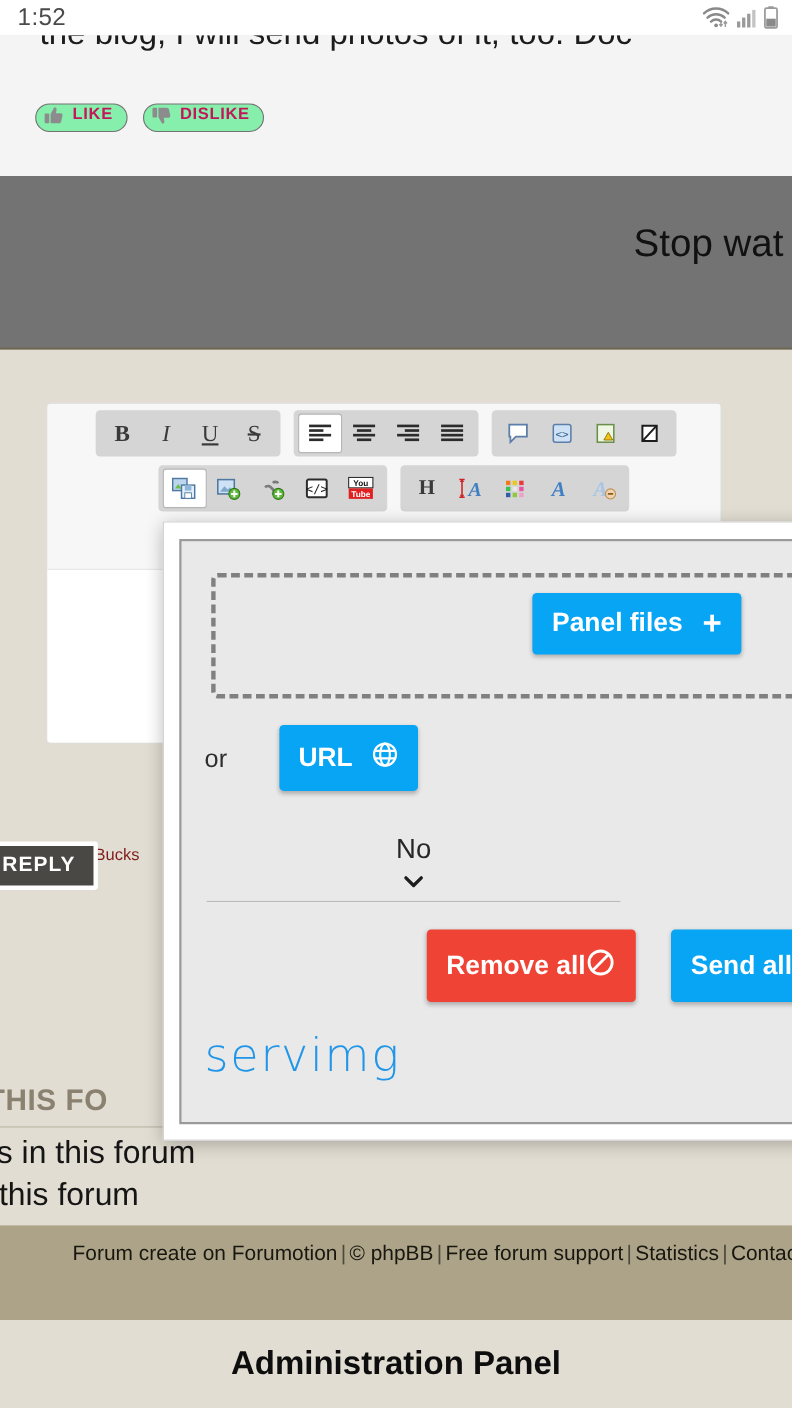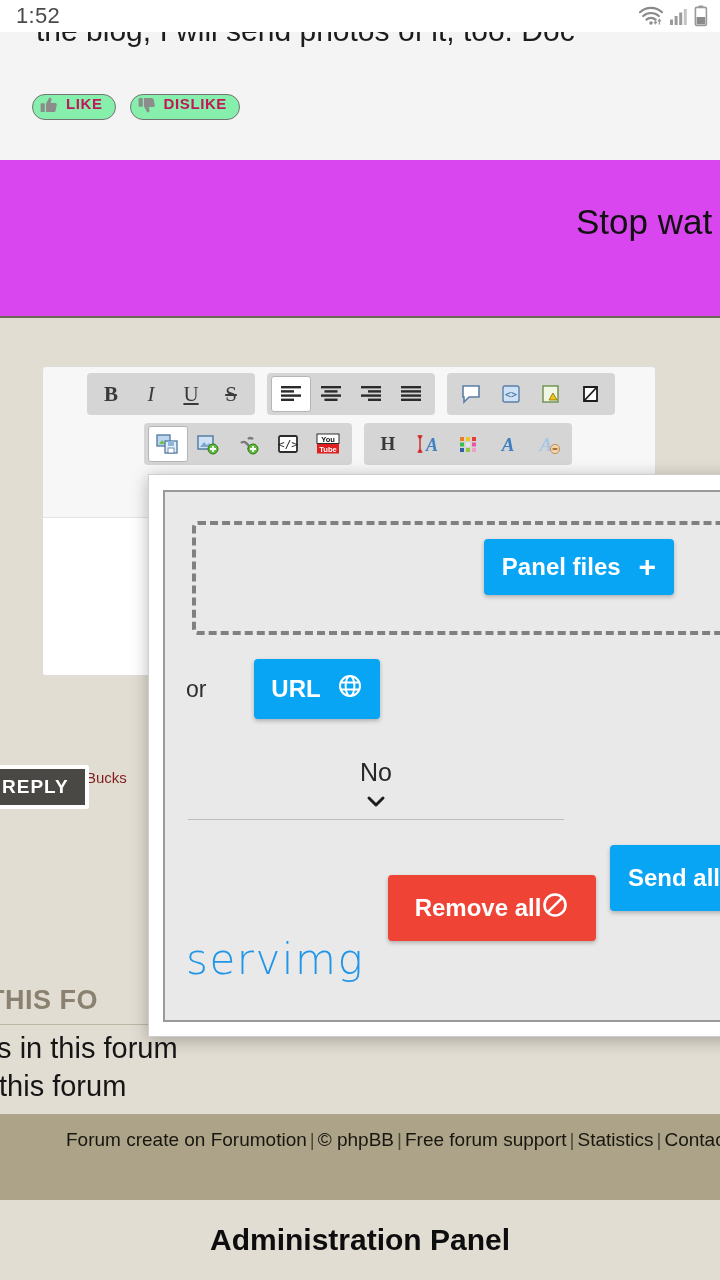--- a/index.html
+++ b/index.html
@@ -86,21 +86,21 @@
     color: #c2185b;
     letter-spacing: 0.6px;
     font-family: "Liberation Sans", sans-serif;
   }
 
   
   .beige-1 {
     position: absolute;
     top: 160px; left: 0;
     width: 720px; height: 157px;
-    background: #d946ef;
+    background: #737373;
   }
   .stop-watch {
     position: absolute;
     top: 42px;
     left: 576px;
     font-size: 35px;
     color: #111111;
     white-space: nowrap;
     font-family: "Liberation Sans", sans-serif;
   }
@@ -339,25 +339,24 @@
     flex-direction: column;
   }
   .select-value {
     font-size: 25px;
     color: #272727;
     font-family: "Liberation Sans", sans-serif;
   }
   .remove-all {
     position: absolute;
     top: 845px; left: 388px;
-    width: 208px; height: 66px;
+    width: 190px; height: 66px;
     font-size: 24px;
     gap: 0;
     z-index: 45;
-    margin-top: 30px;
   }
   .send-all {
     position: absolute;
     top: 845px; left: 610px;
     width: 160px; height: 66px;
     font-size: 24px;
     padding-left: 18px;
     justify-content: flex-start;
     z-index: 45;
   }

